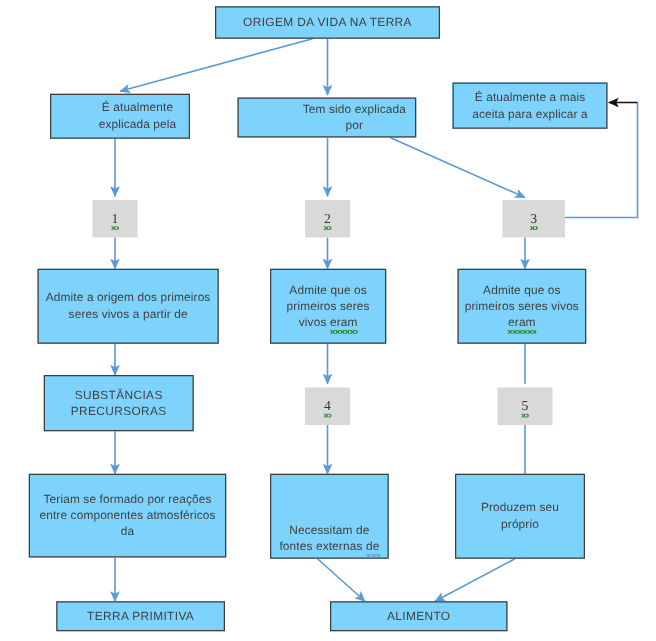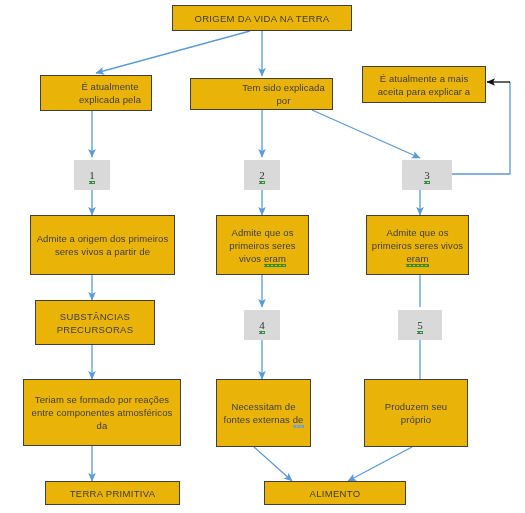--- a/index.html
+++ b/index.html
@@ -11,21 +11,21 @@
     position:relative;
   }
   #canvas{position:absolute;left:0;top:0;width:525px;height:513px;}
   svg.wires{position:absolute;left:0;top:0;width:525px;height:513px;pointer-events:none;}
 
   .node{
     position:absolute;
     box-sizing:border-box;
     display:flex;align-items:center;justify-content:center;
     text-align:center;
-    background:#eab308;
+    background:#7dd3fc;
     border:1px solid #3f3f3f;
     color:#404040;
     font-size:9.5px;
     line-height:13px;
     letter-spacing:.1px;
     padding:2px 4px;
   }
   .node .txt{display:block;width:100%;}
   .node.cap{letter-spacing:.3px;}
   .numbox{
@@ -170,21 +170,21 @@
   </div>
 
   <div class="node" style="left:23px;top:379px;width:158px;height:67px;">
     <span class="txt">Teriam se formado por reações entre componentes atmosféricos da</span>
   </div>
 
   <div class="node cap" style="left:35px;top:300px;width:120px;height:45px;">
     <span class="txt">SUBSTÂNCIAS PRECURSORAS</span>
   </div>
 
-  <div class="node" style="left:216px;top:379px;width:95px;height:68px;">
+  <div class="node" style="left:216px;top:379px;width:95px;height:68px;align-items:flex-end;">
     <span class="txt">
       <span>Necessitam de fontes externas</span>
       <span class="sq sq-blue">de</span>
     </span>
   </div>
 
   <div class="node" style="left:364px;top:379px;width:104px;height:68px;">
     <span class="txt">Produzem seu próprio</span>
   </div>
 

